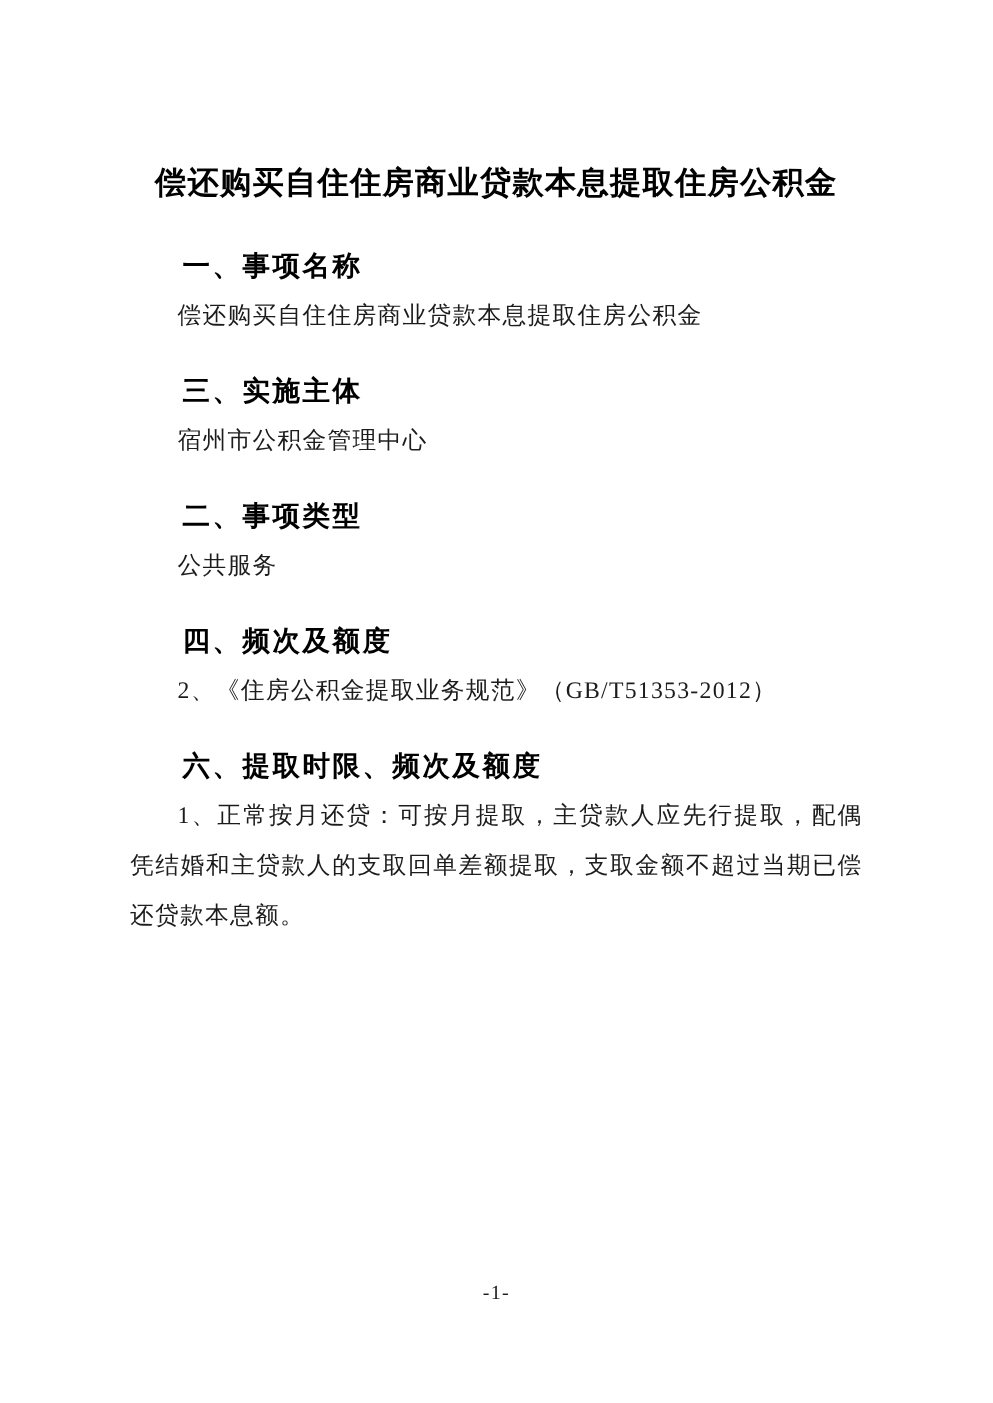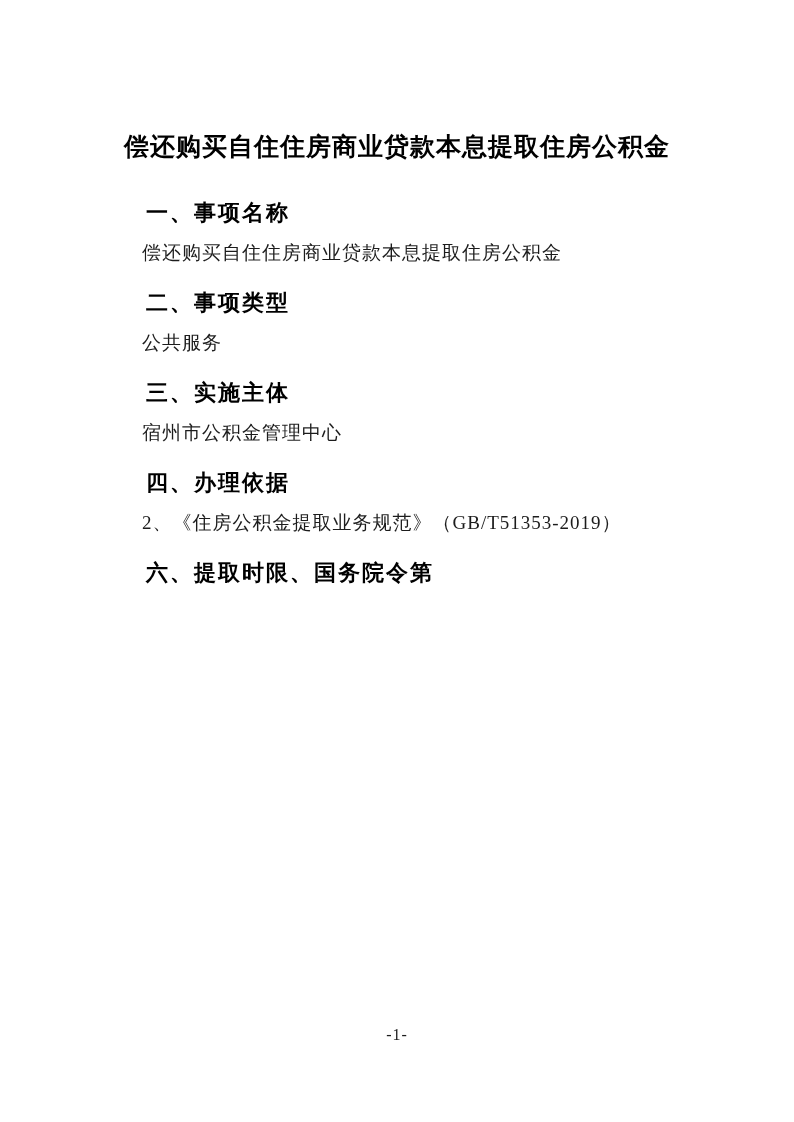--- a/index.html
+++ b/index.html
@@ -22,21 +22,21 @@
     margin: 0 0 32px 0;
     text-align: center;
     font-size: 25px;
     line-height: 28px;
     font-weight: bold;
     letter-spacing: 1px;
     color: #000000;
     font-family: "Liberation Serif", "DejaVu Serif", serif;
   }
   .sec-heading {
-    margin: 10px 0 0 0;
+    margin: 20px 0 0 0;
     padding-left: 42px;
     font-size: 22px;
     line-height: 40px;
     font-weight: bold;
     letter-spacing: 2px;
     color: #000000;
     font-family: "Liberation Sans", "DejaVu Sans", sans-serif;
   }
   .para {
     margin: 0;
@@ -67,36 +67,37 @@
 <div class="page">
   <h1 class="doc-title">偿还购买自住住房商业贷款本息提取住房公积金</h1>
 
   <div>
   <section class="doc-section">
     <h2 class="sec-heading">一、事项名称</h2>
   <p class="para">偿还购买自住住房商业贷款本息提取住房公积金</p>
       </section>
 
   <section class="doc-section">
+    <h2 class="sec-heading">三、实施主体</h2>
+  <p class="para">宿州市公积金管理中心</p>
+      </section>
+
+  <section class="doc-section">
     <h2 class="sec-heading">二、事项类型</h2>
   <p class="para">公共服务</p>
       </section>
 
   <section class="doc-section">
-    <h2 class="sec-heading">三、实施主体</h2>
-  <p class="para">宿州市公积金管理中心</p>
-      </section>
-
-  <section class="doc-section">
-    <h2 class="sec-heading">四、办理依据</h2>
-        <p class="para">2、《住房公积金提取业务规范》（GB/T51353-2019）</p>
+    <h2 class="sec-heading">四、频次及额度</h2>
+        <p class="para">2、《住房公积金提取业务规范》（GB/T51353-2012）</p>
       </section>
 
   <section class="doc-section">
       </section>
 
   <section class="doc-section">
-    <h2 class="sec-heading">六、提取时限、国务院令第</h2>
+    <h2 class="sec-heading">六、提取时限、频次及额度</h2>
+  <p class="para">1、正常按月还贷：可按月提取，主贷款人应先行提取，配偶凭结婚和主贷款人的支取回单差额提取，支取金额不超过当期已偿还贷款本息额。</p>
       </section>
 </div>
 
   <div class="page-number">-1-</div>
 </div>
 
 </body></html>

